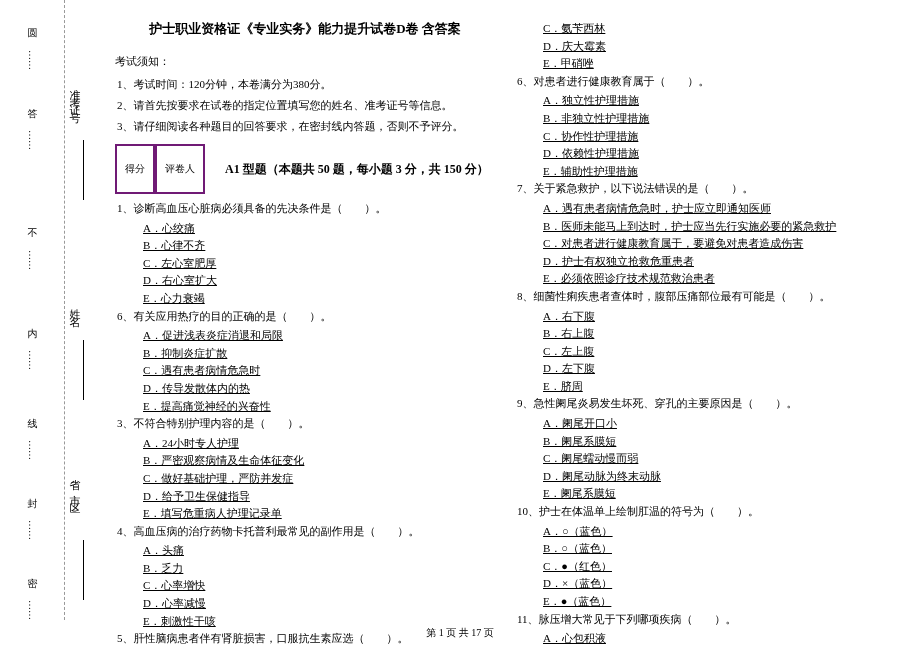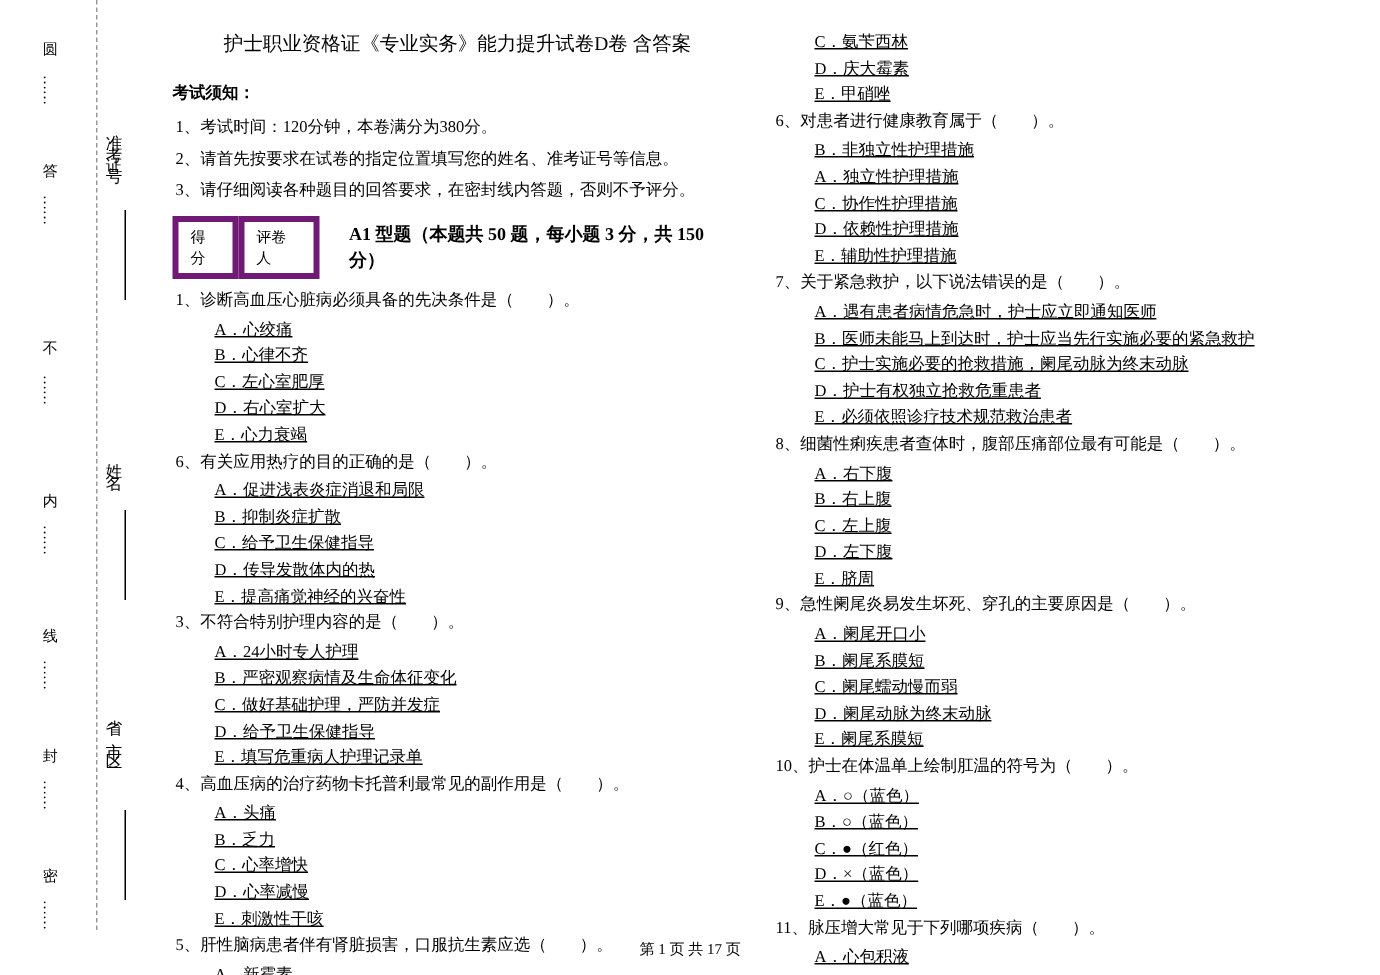--- a/index.html
+++ b/index.html
@@ -60,41 +60,41 @@
       display: flex;
       padding: 20px 15px 10px 10px;
     }
     .col {
       width: 50%;
       padding: 0 10px;
     }
     .title {
       text-align: center;
       font-size: 13px;
+      font-weight: bold;
+      margin-bottom: 16px;
+    }
+    .section-head {
+      font-size: 11px;
       font-weight: normal;
-      margin-bottom: 16px;
-    }
-    .section-head {
-      font-size: 11px;
-      font-weight: bold;
       margin-bottom: 8px;
     }
     .instruction {
       font-size: 11px;
       margin-bottom: 6px;
       padding-left: 2px;
     }
     .score-box {
       display: flex;
       margin: 10px 0 6px 0;
       align-items: center;
     }
     .score-cell {
-      border: 4px solid #701a75;
-      padding: 3px 8px;
+      border: 2px solid #701a75;
+      padding: 16px 8px;
       font-size: 10px;
     }
     .score-cell:last-child { border-left: none; }
     .section-title {
       font-size: 12px;
       font-weight: bold;
       margin-left: 20px;
     }
     .question {
       font-size: 11px;
@@ -161,21 +161,21 @@
       <div id="left-questions">
           <div class="question">1、诊断高血压心脏病必须具备的先决条件是（　　）。</div>
           <div class="option">A．心绞痛</div>
           <div class="option">B．心律不齐</div>
           <div class="option">C．左心室肥厚</div>
           <div class="option">D．右心室扩大</div>
           <div class="option">E．心力衰竭</div>
           <div class="question">6、有关应用热疗的目的正确的是（　　）。</div>
           <div class="option">A．促进浅表炎症消退和局限</div>
           <div class="option">B．抑制炎症扩散</div>
-          <div class="option">C．给予卫生保健指导</div>
+          <div class="option">C．遇有患者病情危急时</div>
           <div class="option">D．传导发散体内的热</div>
           <div class="option">E．提高痛觉神经的兴奋性</div>
           <div class="question">3、不符合特别护理内容的是（　　）。</div>
           <div class="option">A．24小时专人护理</div>
           <div class="option">B．严密观察病情及生命体征变化</div>
           <div class="option">C．做好基础护理，严防并发症</div>
           <div class="option">D．给予卫生保健指导</div>
           <div class="option">E．填写危重病人护理记录单</div>
           <div class="question">4、高血压病的治疗药物卡托普利最常见的副作用是（　　）。</div>
           <div class="option">A．头痛</div>
@@ -188,29 +188,29 @@
           <div class="option">B．卡那霉素</div>
         </div>
     </div>
 
     <div class="col">
       <div id="right-questions">
           <div class="option">C．氨苄西林</div>
           <div class="option">D．庆大霉素</div>
           <div class="option">E．甲硝唑</div>
           <div class="question">6、对患者进行健康教育属于（　　）。</div>
+          <div class="option">A．独立性护理措施</div>
           <div class="option">B．非独立性护理措施</div>
-          <div class="option">A．独立性护理措施</div>
           <div class="option">C．协作性护理措施</div>
           <div class="option">D．依赖性护理措施</div>
           <div class="option">E．辅助性护理措施</div>
           <div class="question">7、关于紧急救护，以下说法错误的是（　　）。</div>
           <div class="option">A．遇有患者病情危急时，护士应立即通知医师</div>
           <div class="option">B．医师未能马上到达时，护士应当先行实施必要的紧急救护</div>
-          <div class="option">C．护士实施必要的抢救措施，阑尾动脉为终末动脉</div>
+          <div class="option">C．对患者进行健康教育属于，要避免对患者造成伤害</div>
           <div class="option">D．护士有权独立抢救危重患者</div>
           <div class="option">E．必须依照诊疗技术规范救治患者</div>
           <div class="question">8、细菌性痢疾患者查体时，腹部压痛部位最有可能是（　　）。</div>
           <div class="option">A．右下腹</div>
           <div class="option">B．右上腹</div>
           <div class="option">C．左上腹</div>
           <div class="option">D．左下腹</div>
           <div class="option">E．脐周</div>
           <div class="question">9、急性阑尾炎易发生坏死、穿孔的主要原因是（　　）。</div>
           <div class="option">A．阑尾开口小</div>

